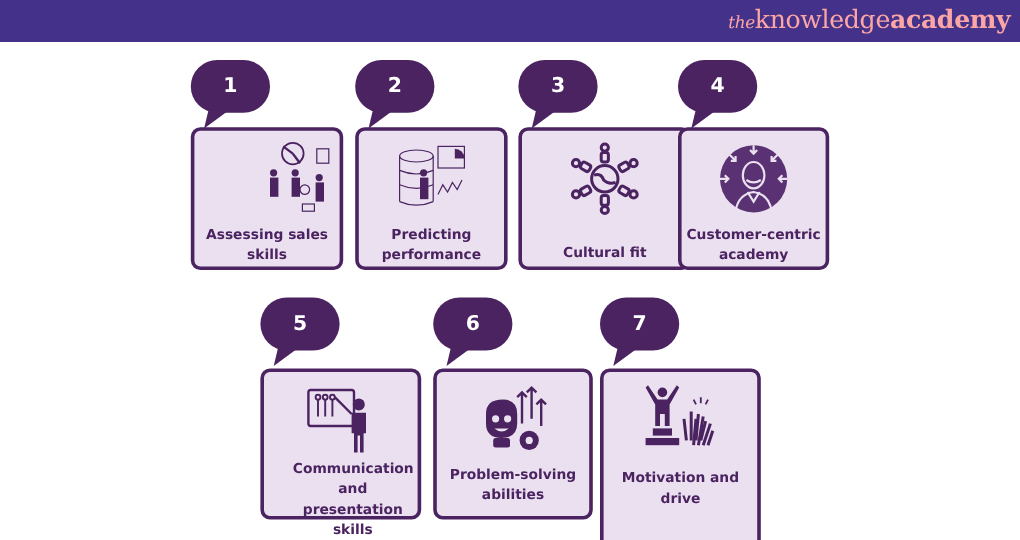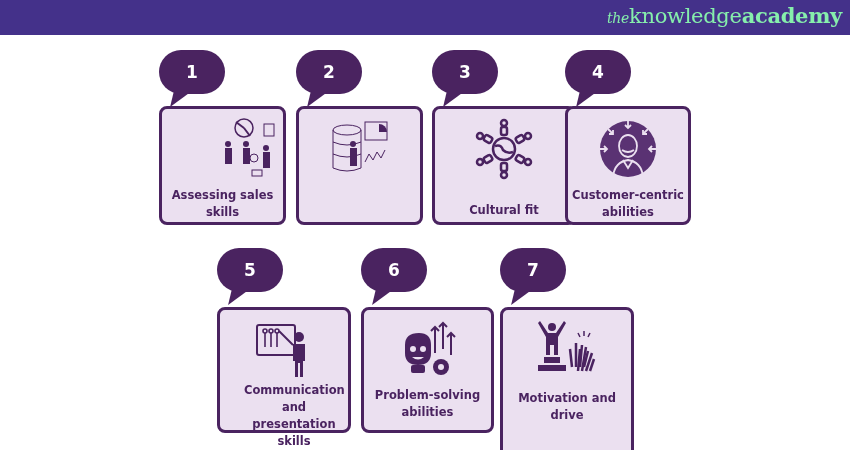--- a/index.html
+++ b/index.html
@@ -1,19 +1,19 @@
 <!DOCTYPE html>
 <html><head>
 <meta charset="utf-8">
 <style>
   * { box-sizing: border-box; margin: 0; padding: 0; }
   html, body { width: 850px; height: 450px; background: #ffffff; overflow: hidden; }
   body { position: relative; font-family: "DejaVu Sans", sans-serif; }
   .header { position: absolute; left: 0; top: 0; width: 850px; height: 35px; background: #44318a; }
-  .logo { position: absolute; right: 8px; top: 3px; color: #86efac; font-family: "DejaVu Serif", serif; font-size: 21px; letter-spacing: -0.3px; white-space: nowrap; }
+  .logo { position: absolute; right: 8px; top: 3px; color: #fca5a5; font-family: "DejaVu Serif", serif; font-size: 21px; letter-spacing: -0.3px; white-space: nowrap; }
   .logo .the { font-style: italic; font-size: 14px; }
   .logo .aca { font-weight: bold; }
   .bubble { position: absolute; width: 66px; height: 44px; background: #4a2360; border-radius: 22px; color: #fff; font-weight: bold; font-size: 17px; display: flex; align-items: center; justify-content: center; }
   .bubble::after { content: ""; position: absolute; left: 12px; bottom: -13px; width: 0; height: 0; border-left: 2px solid transparent; border-right: 16px solid transparent; border-top: 16px solid #4a2360; transform: skewX(-20deg); }
   .card { position: absolute; background: #ebe0f0; border: 3px solid #4a2360; border-radius: 8px; display: flex; flex-direction: column; align-items: center; }
   .card .icon { margin-top: 8px; width: 64px; height: 64px; display: flex; align-items: center; justify-content: center; }
   .card .label { position: absolute; left: 4px; right: 4px; text-align: center; color: #4a2360; font-weight: bold; font-size: 11.5px; line-height: 17px; }
 </style>
 </head>
 <body>
@@ -53,20 +53,21 @@
         <ellipse cx="18" cy="12" rx="14" ry="5" fill="none" stroke="#4a2360"></ellipse>
         <path d="M4 12 V50 M32 12 V50" stroke="#4a2360"></path>
         <path d="M4 24 Q18 30 32 24 M4 36 Q18 42 32 36 M4 50 Q18 56 32 50" fill="none" stroke="#4a2360"></path>
         <rect x="36" y="4" width="22" height="18" fill="none" stroke="#4a2360"></rect>
         <path d="M50 6 A8 8 0 0 1 58 14 L50 14 Z" fill="#4a2360"></path>
         <circle cx="24" cy="26" r="3" fill="#4a2360"></circle>
         <rect x="21" y="30" width="7" height="18" fill="#4a2360"></rect>
         <path d="M36 44 L40 36 L44 42 L48 34 L52 40 L56 32" fill="none" stroke="#4a2360"></path>
       </svg>
   </div>
+  <div class="label" style="top:78px;">Predicting performance</div>
 </div>
 
 <div class="bubble" style="left:432px;top:50px;">
     <span>3</span>
   </div>
 <div class="card" style="left:432px;top:106px;width:144px;height:119px;">
   <div class="icon">
     <svg width="62" height="62" viewBox="0 0 62 62" fill="none" stroke="#4a2360" stroke-width="2.5">
         <circle cx="31" cy="31" r="11"></circle>
         <path d="M22 28 Q28 26 30 32 Q34 36 40 34"></path>
@@ -100,21 +101,21 @@
           <path d="M16 58 Q18 44 31 42 Q44 44 46 58"></path>
           <path d="M26 42 L31 50 L36 42"></path>
           <path d="M31 3 V10 M28 7 L31 10 L34 7"></path>
           <path d="M3 31 H10 M7 28 L10 31 L7 34"></path>
           <path d="M59 31 H52 M55 28 L52 31 L55 34"></path>
           <path d="M11 11 L16 16 M12 16 L16 16 L16 12"></path>
           <path d="M51 11 L46 16 M50 16 L46 16 L46 12"></path>
         </g>
       </svg>
   </div>
-  <div class="label" style="top:78px;">Customer-centric abilities</div>
+  <div class="label" style="top:78px;">Customer-centric academy</div>
 </div>
 
 <div class="bubble" style="left:217px;top:248px;">
     <span>5</span>
   </div>
 <div class="card" style="left:217px;top:307px;width:134px;height:126px;">
   <div class="icon">
     <svg width="62" height="62" viewBox="0 0 62 62">
         <rect x="4" y="6" width="38" height="30" rx="2" fill="none" stroke="#4a2360" stroke-width="2"></rect>
         <g stroke="#4a2360" stroke-width="1.6" fill="none">

